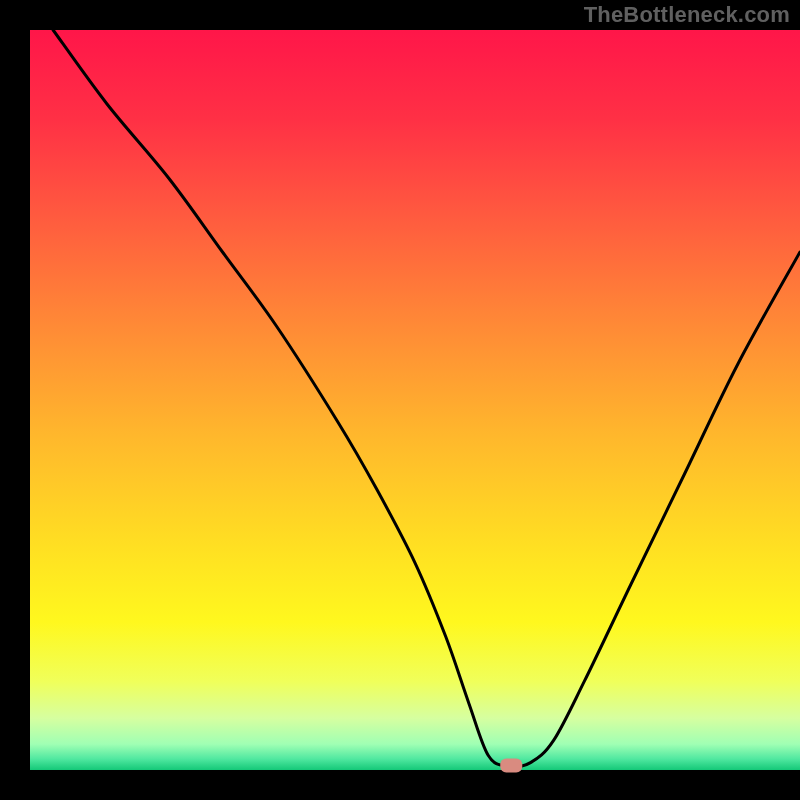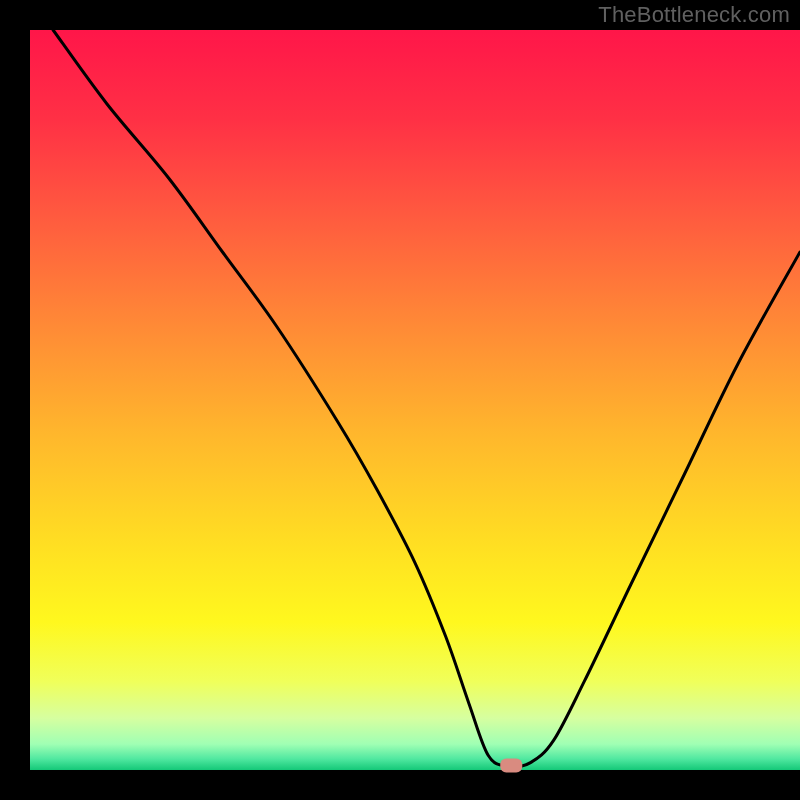--- a/index.html
+++ b/index.html
@@ -15,21 +15,21 @@
     position: relative;
     width: 800px;
     height: 800px;
   }
   .watermark {
     position: absolute;
     top: 2px;
     right: 10px;
     color: #606060;
     font-size: 22px;
-    font-weight: 400;
+    font-weight: 700;
     letter-spacing: 0.2px;
     z-index: 10;
   }
   svg {
     display: block;
   }
 </style>
 </head>
 <body>
 

